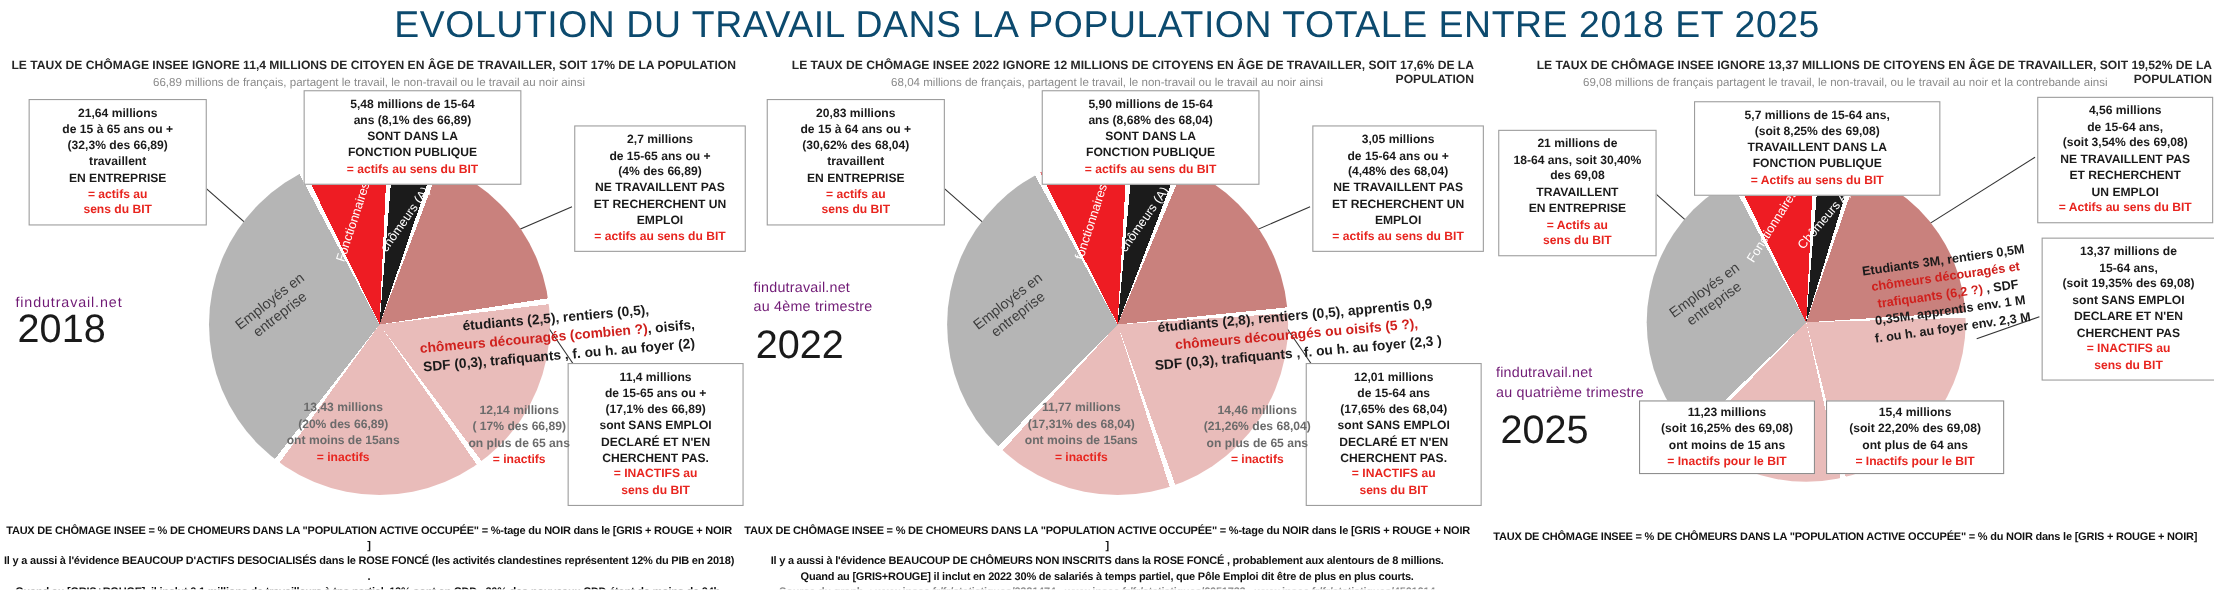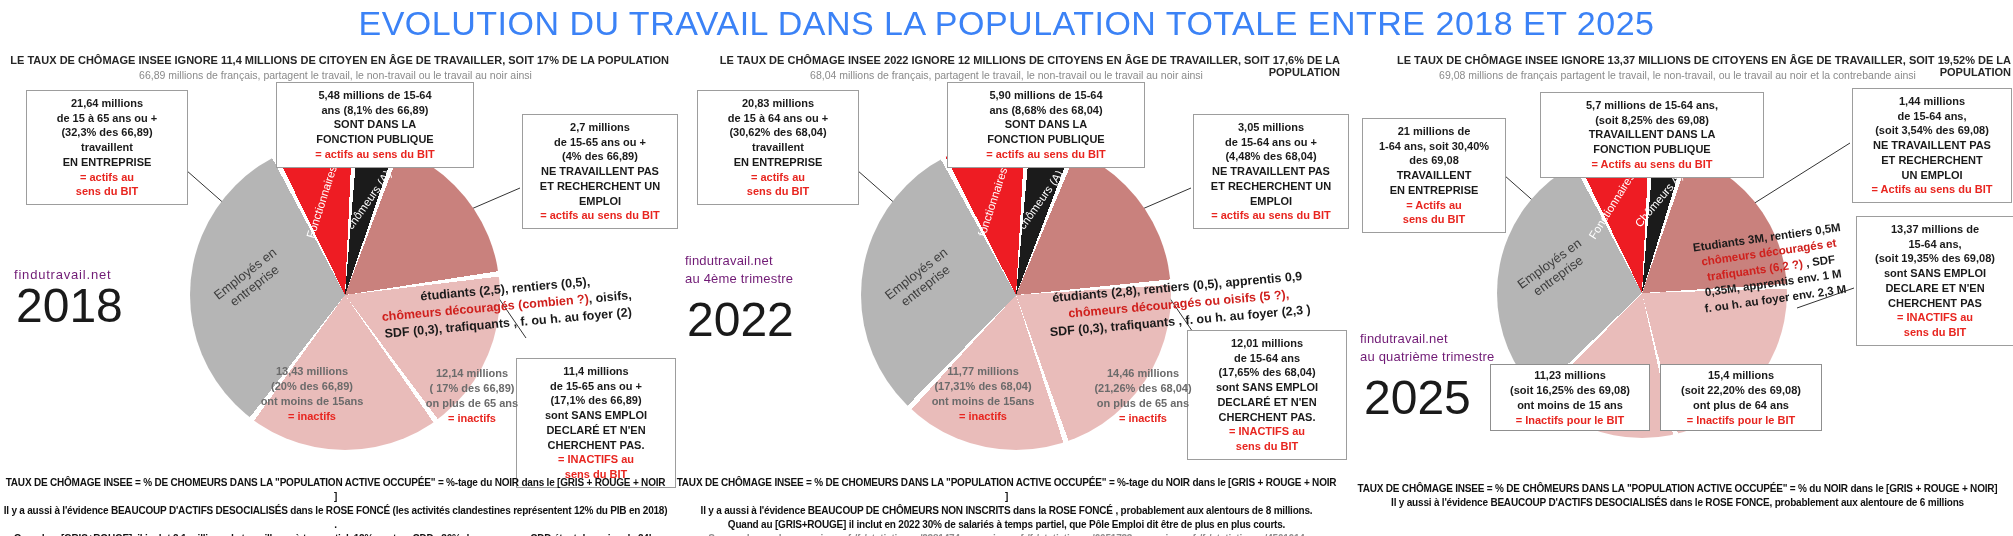--- a/index.html
+++ b/index.html
@@ -1,19 +1,19 @@
 <!DOCTYPE html>
 <html><head>
 <meta charset="utf-8">
 <style>
   html,body{margin:0;padding:0;background:#fff;}
   .page{position:relative;width:2013px;height:536px;background:#fff;overflow:hidden;
         font-family:"Liberation Sans",sans-serif;color:#111;}
   .title{position:absolute;top:4px;left:0;right:0;text-align:center;
-         font-size:34px;font-weight:400;letter-spacing:.5px;color:#3b82f6;}
+         font-size:34px;font-weight:400;letter-spacing:.5px;color:#0c4a6e;}
   .panels{position:absolute;top:48px;left:0;display:flex;width:2013px;height:488px;}
   .panel{position:relative;width:671px;height:488px;flex:0 0 671px;}
   .hdr{position:absolute;top:6px;left:2px;right:2px;text-align:right;
        font-size:11px;font-weight:700;color:#262626;}
   .subhdr{position:absolute;top:21px;left:2px;right:2px;text-align:center;
           font-size:10.5px;font-weight:400;color:#8a8a8a;}
   .pie{position:absolute;border-radius:50%;}
   .slice-label{position:absolute;transform:translate(-50%,-50%) rotate(var(--r,0deg));
                font-size:13px;color:#3d3d3d;text-align:center;white-space:pre-line;line-height:1.12;}
   .slice-label.wlab{color:#fff;font-size:11.5px;font-weight:400;}
@@ -25,21 +25,21 @@
                text-align:center;line-height:1.35;}
   .plain-label span{display:block;white-space:pre-line;}
   .boxed-label{position:absolute;background:#fff;border:1px solid #8f8f8f;padding:3px 4px;
                font-size:11px;font-weight:700;color:#1a1a1a;text-align:center;line-height:1.35;}
   .boxed-label span{display:block;white-space:pre-line;}
   .annotation{position:absolute;font-size:12.5px;font-weight:700;color:#1a1a1a;
               text-align:center;white-space:pre-line;line-height:1.35;}
   .annotation .red{color:#d0201d;}
   .site{position:absolute;font-size:13px;color:#701a75;letter-spacing:.8px;line-height:1.35;
         white-space:pre-line;}
-  .year{position:absolute;font-size:48px;font-weight:400;color:#1a1a1a;}
+  .year{position:absolute;font-size:36px;font-weight:400;color:#1a1a1a;}
   .footer{position:absolute;left:3px;right:3px;text-align:center;font-size:10px;
           font-weight:700;line-height:1.4;color:#111;letter-spacing:-.2px;}
   .src-gray{color:#8c8c8c;}
   .connectors{position:absolute;inset:0;pointer-events:none;}
   .connectors line{stroke:#333;stroke-width:1;}
 </style>
 </head>
 <body>
 
 <div class="page">
@@ -82,21 +82,21 @@
       </div>
       <div class="callout" style="left:522px;top:66px;width:146px;">
         <span>2,7 millions
 de 15-65 ans ou +
 (4% des 66,89)
 NE TRAVAILLENT PAS
 ET RECHERCHENT  UN
 EMPLOI</span>
         <span class="red">= actifs au sens du BIT</span>
       </div>
-      <div class="callout" style="left:516px;top:282px;width:150px;margin-top:28px;">
+      <div class="callout" style="left:516px;top:282px;width:150px;">
         <span>11,4 millions
 de 15-65 ans ou +
 (17,1% des 66,89)
 sont SANS EMPLOI
 DECLARÉ ET N'EN
 CHERCHENT PAS.</span>
         <span class="red">= INACTIFS au
 sens du BIT</span>
       </div>
 
@@ -226,36 +226,36 @@
 
       <div class="pie" id="pie2" style="left: 155px; top: 100px; width: 290px; height: 290px; background: conic-gradient(from -26deg, rgb(238, 28, 35) 0deg, rgb(238, 28, 35) 28.71deg, rgb(255, 255, 255) 28.71deg, rgb(255, 255, 255) 30.71deg, rgb(27, 27, 27) 30.71deg, rgb(27, 27, 27) 43.03deg, rgb(255, 255, 255) 43.03deg, rgb(255, 255, 255) 45.03deg, rgb(201, 129, 125) 45.03deg, rgb(201, 129, 125) 112.38deg, rgb(255, 255, 255) 112.38deg, rgb(255, 255, 255) 114.38deg, rgb(233, 188, 186) 114.38deg, rgb(233, 188, 186) 191.64deg, rgb(255, 255, 255) 191.64deg, rgb(255, 255, 255) 193.64deg, rgb(233, 188, 186) 193.64deg, rgb(233, 188, 186) 250.2deg, rgb(255, 255, 255) 250.2deg, rgb(255, 255, 255) 252.2deg, rgb(181, 181, 181) 252.2deg, rgb(181, 181, 181) 358deg, rgb(255, 255, 255) 358deg, rgb(255, 255, 255) 360deg);"></div>
 
       <div class="slice-label" style="left:212px;top:222px;--r:-36deg;">Employés en
 entreprise</div>
       <div class="slice-label wlab" style="left:270px;top:158px;--r:-58deg;">Fonctionnaires</div>
       <div class="slice-label wlab" style="left:317px;top:152px;--r:-50deg;">Chômeurs A)</div>
 
       <div class="callout" style="left:20px;top:70px;width:134px;">
         <span>21 millions de
-1-64 ans, soit 30,40%
+18-64 ans, soit 30,40%
 des 69,08
 TRAVAILLENT
 EN ENTREPRISE</span>
         <span class="red">= Actifs au
 sens du BIT</span>
       </div>
       <div class="callout" style="left:198px;top:44px;width:214px;">
         <span>5,7 millions de 15-64 ans,
 (soit 8,25%  des 69,08)
 TRAVAILLENT DANS LA
 FONCTION PUBLIQUE</span>
         <span class="red">= Actifs au sens du BIT</span>
       </div>
       <div class="callout" style="left:510px;top:40px;width:150px;">
-        <span>1,44 millions
+        <span>4,56 millions
 de 15-64 ans,
 (soit 3,54%  des 69,08)
 NE TRAVAILLENT PAS
 ET RECHERCHENT
 UN EMPLOI</span>
         <span class="red">= Actifs au sens du BIT</span>
       </div>
       <div class="callout" style="left:514px;top:168px;width:148px;">
         <span>13,37 millions de
 15-64 ans,
@@ -287,18 +287,17 @@
 ont plus de 64 ans</span>
         <span class="red">= Inactifs pour le BIT</span>
       </div>
 
       <div class="site" style="left:18px;top:282px;letter-spacing:.2px;">findutravail.net
 au quatrième trimestre</div>
       <div class="year" style="left:22px;top:322px;">2025</div>
 
       <div class="footer" style="top:434px;">
         <div>TAUX DE CHÔMAGE INSEE = % DE CHÔMEURS DANS LA "POPULATION ACTIVE OCCUPÉE" = % du NOIR dans le [GRIS + ROUGE + NOIR]</div>
-        <div>Il y aussi à l'évidence BEAUCOUP D'ACTIFS DESOCIALISÉS  dans le ROSE FONCE, probablement aux alentoure de 6 millions</div>
       </div>
     </section>
 
   </div>
 </div>
 
 </body></html>

